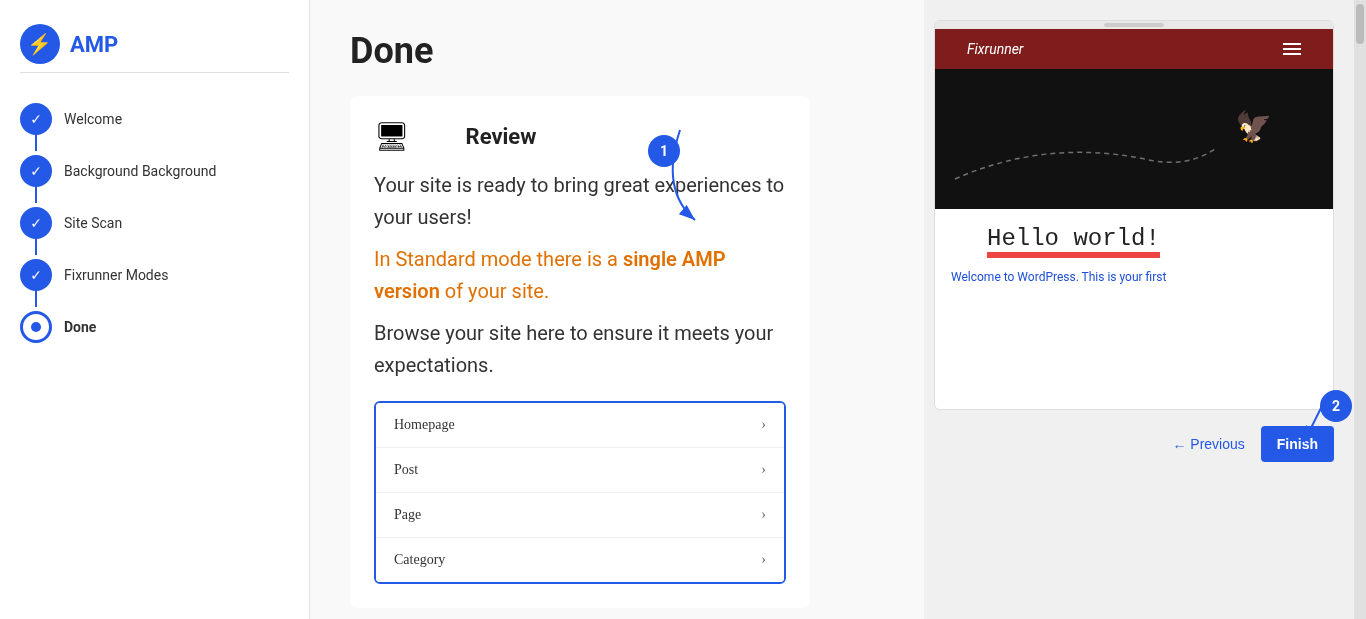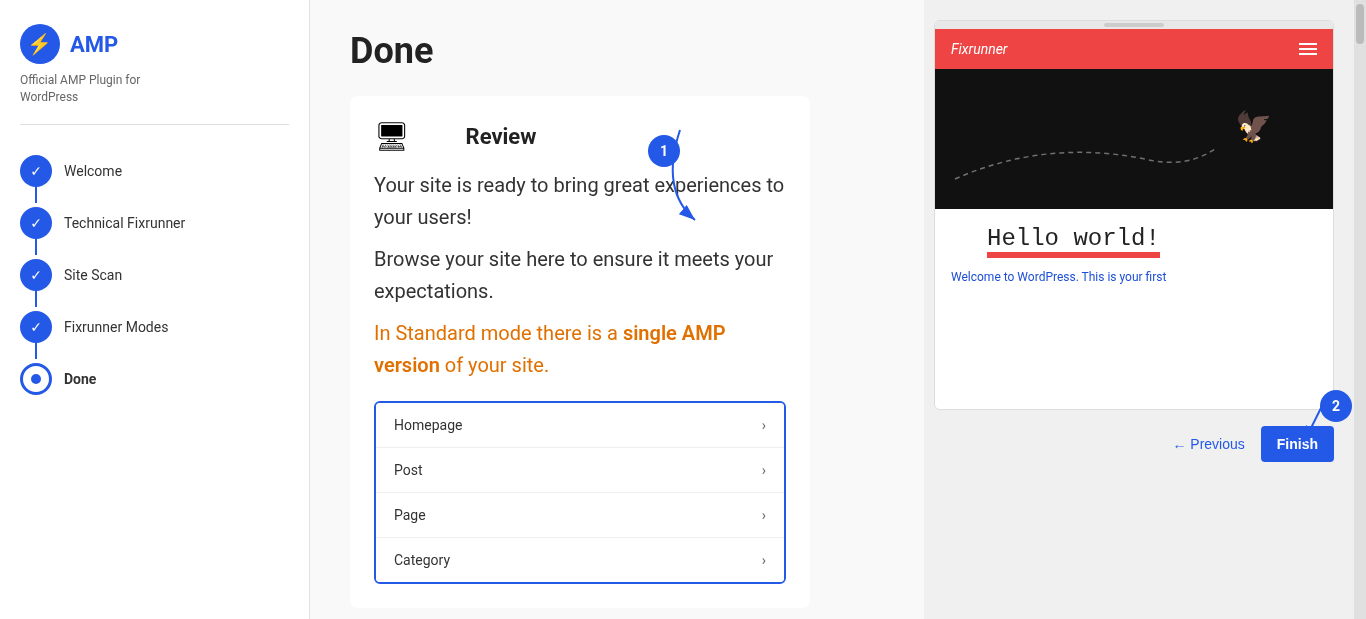--- a/index.html
+++ b/index.html
@@ -175,20 +175,21 @@
     .review-text.orange {
       color: #e07000;
     }
 
     
     .browse-box {
       border: 2px solid #2459e7;
       border-radius: 6px;
       margin-top: 20px;
       overflow: hidden;
+      font-family: Liberation Serif, serif;
     }
 
     .browse-item {
       display: flex;
       align-items: center;
       justify-content: space-between;
       padding: 14px 18px;
       border-bottom: 1px solid #eee;
       cursor: pointer;
       background: #fff;
@@ -249,25 +250,25 @@
       max-height: 390px;
       position: relative;
     }
 
     .phone-inner {
       background: #fff;
       height: 100%;
     }
 
     .site-header {
-      background: #ef4444;
+      background: #7f1d1d;
       display: flex;
       align-items: center;
       justify-content: space-between;
-      padding: 12px 16px;
+      padding: 12px 32px;
     }
 
     .site-header-logo {
       color: white;
       font-style: italic;
       font-size: 14px;
     }
 
     .hamburger {
       display: flex;
@@ -367,37 +368,36 @@
     }
   </style>
 </head>
 <body>
 
 <div class="sidebar">
   <div class="logo-area">
     <div class="logo-icon">⚡</div>
     <span class="logo-text">AMP</span>
   </div>
-  <div class="logo-subtitle">Official AMP Plugin for<br>WordPress</div>
   <hr class="sidebar-divider">
 
   <nav class="nav-steps">
 
     <div class="nav-step">
       <div class="step-circle">
         <span class="checkmark">✓</span>
       </div>
       <span class="step-label">Welcome</span>
     </div>
 
     <div class="nav-step">
       <div class="step-circle">
         <span class="checkmark">✓</span>
       </div>
-      <span class="step-label">Technical Fixrunner</span>
+      <span class="step-label">Background Background</span>
     </div>
 
     <div class="nav-step">
       <div class="step-circle">
         <span class="checkmark">✓</span>
       </div>
       <span class="step-label">Site Scan</span>
     </div>
 
     <div class="nav-step">
@@ -416,22 +416,22 @@
 
 <div class="main-content" style="position:relative;">
   <h1 class="page-title">Done</h1>
 
   <div class="review-section">
     <div class="review-header">
       <span class="review-icon">🖥</span>
       <span class="review-title">Review</span>
     </div>
     <p class="review-text">Your site is ready to bring great experiences to your users!</p>
+    <p class="review-text orange">In Standard mode there is a <span style="font-weight:600;">single AMP version</span> of your site.</p>
     <p class="review-text">Browse your site here to ensure it meets your expectations.</p>
-    <p class="review-text orange">In Standard mode there is a <span style="font-weight:600;">single AMP version</span> of your site.</p>
 
     <div class="browse-box">
       <div class="browse-item">
         <span class="browse-item-label">Homepage</span>
         <span class="browse-item-arrow">›</span>
       </div>
       <div class="browse-item">
         <span class="browse-item-label">Post</span>
         <span class="browse-item-arrow">›</span>
       </div>

